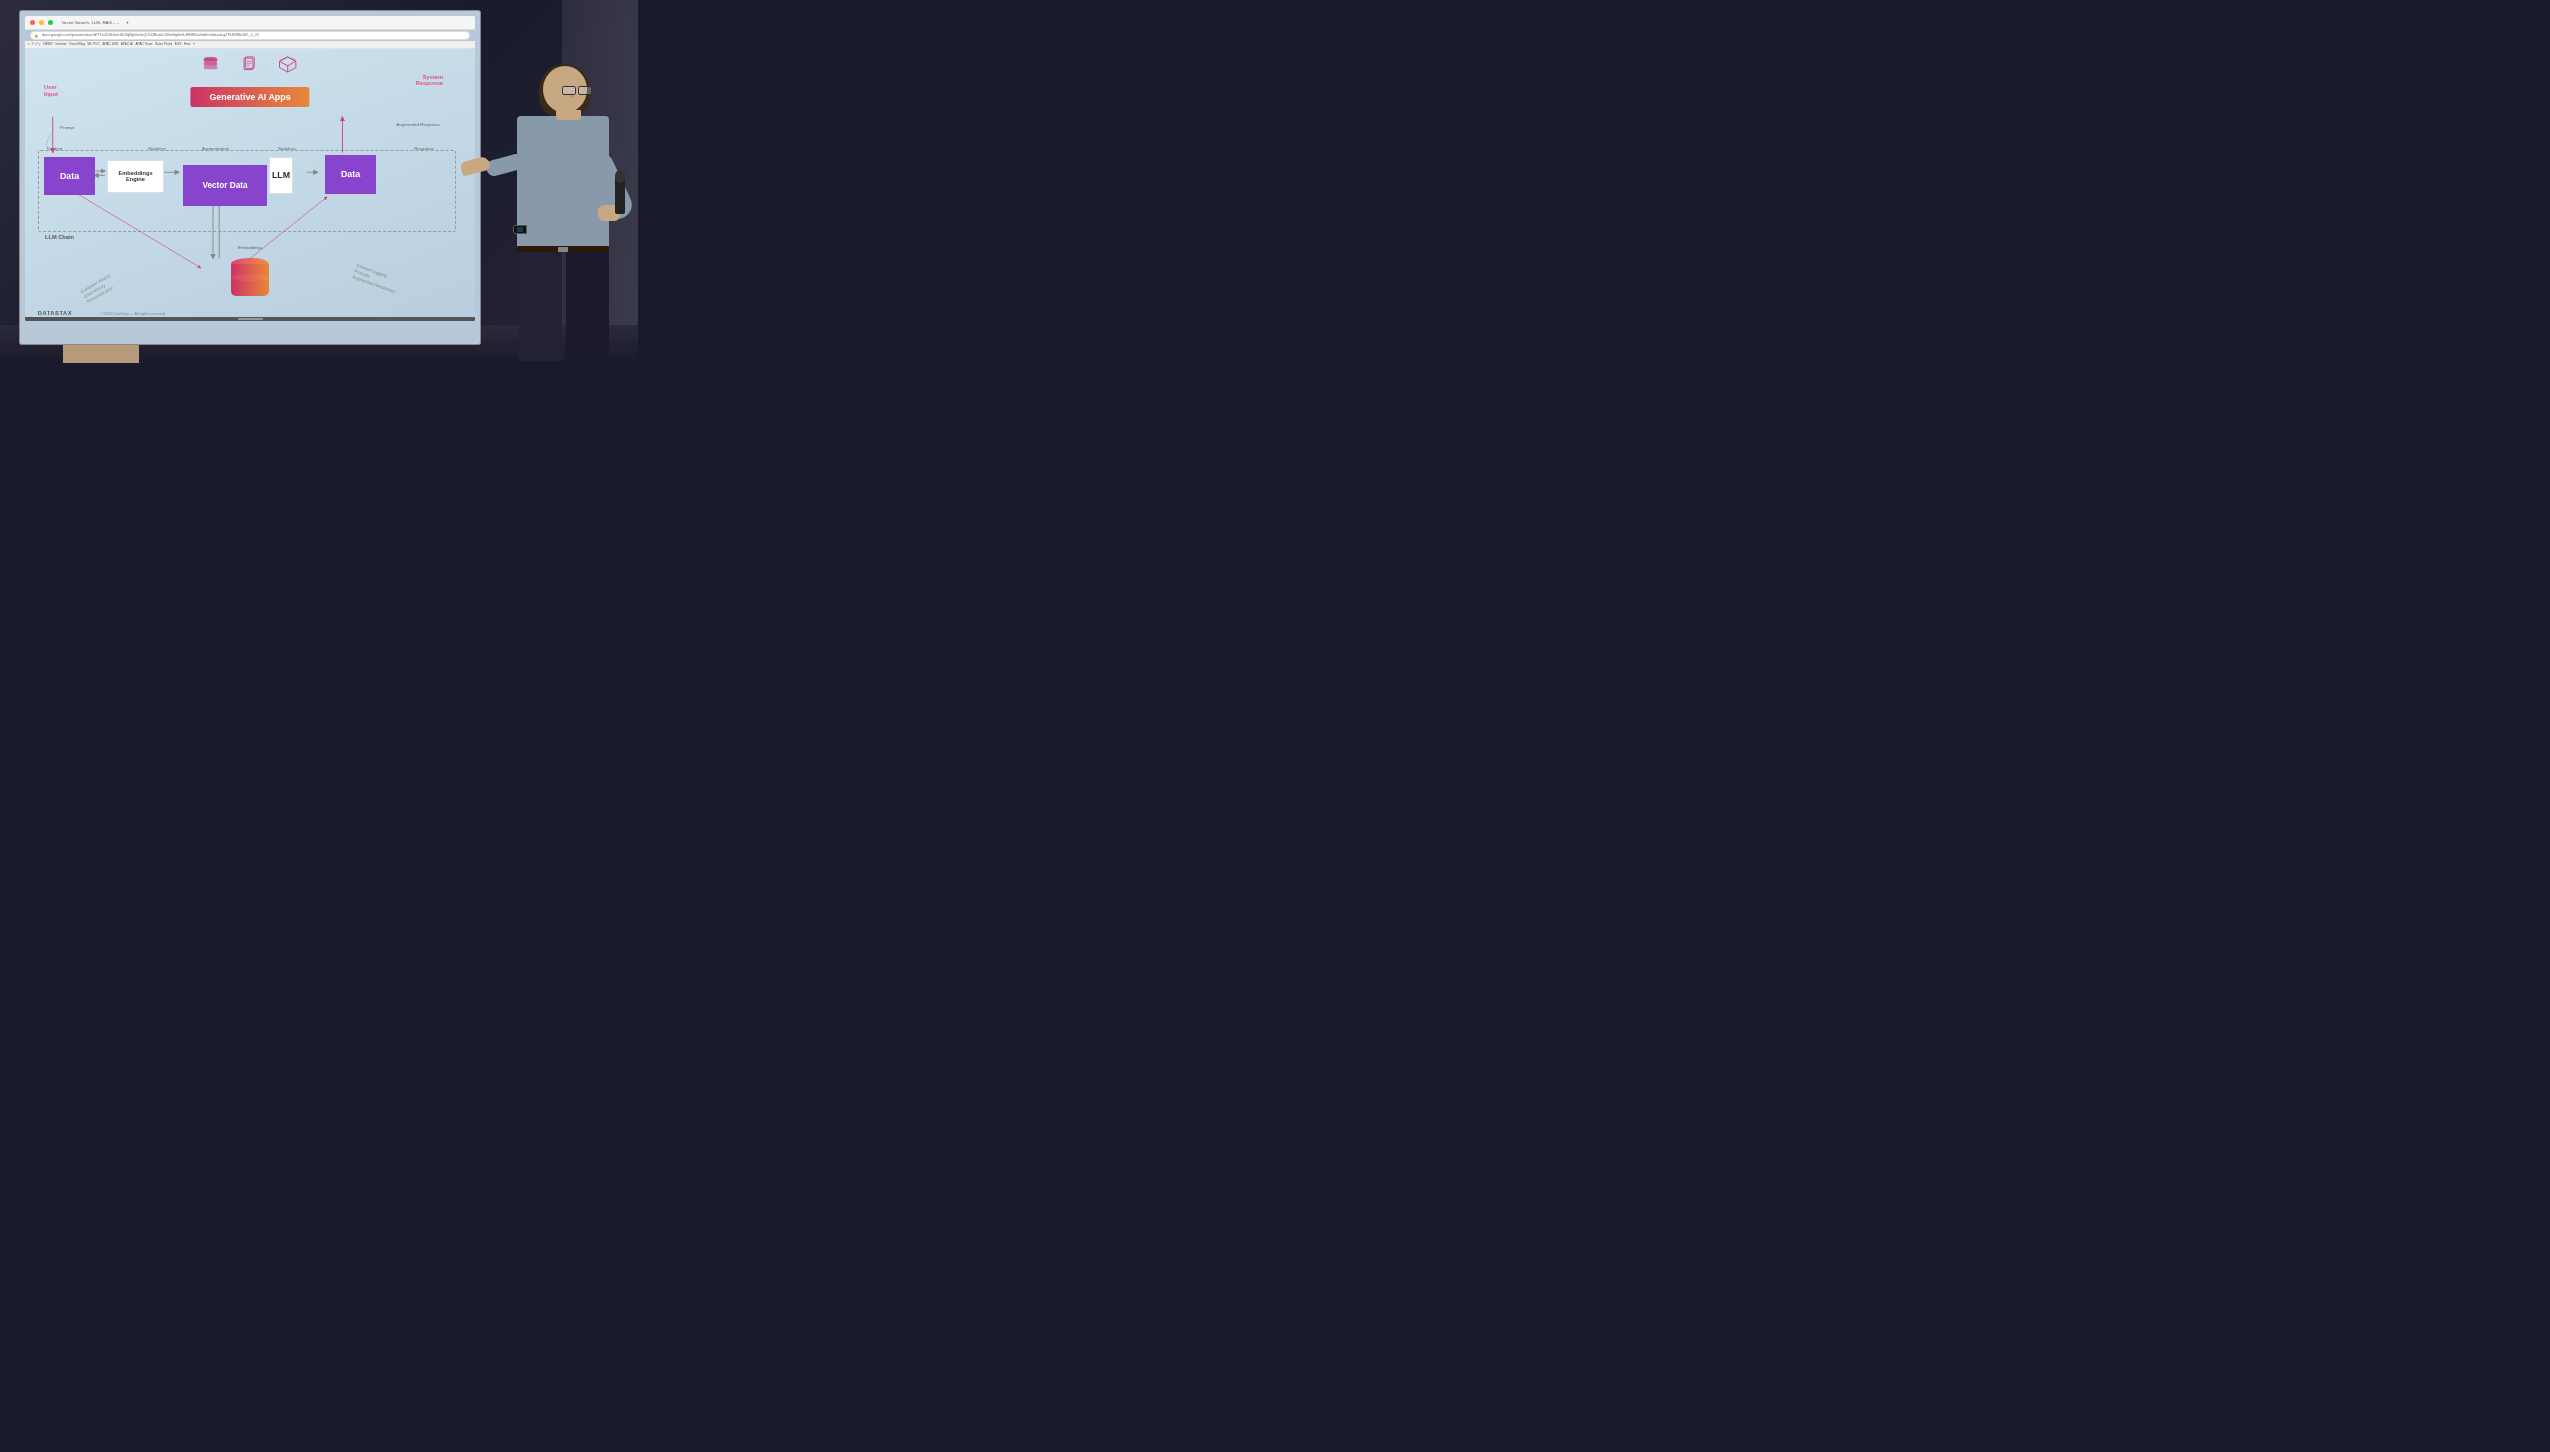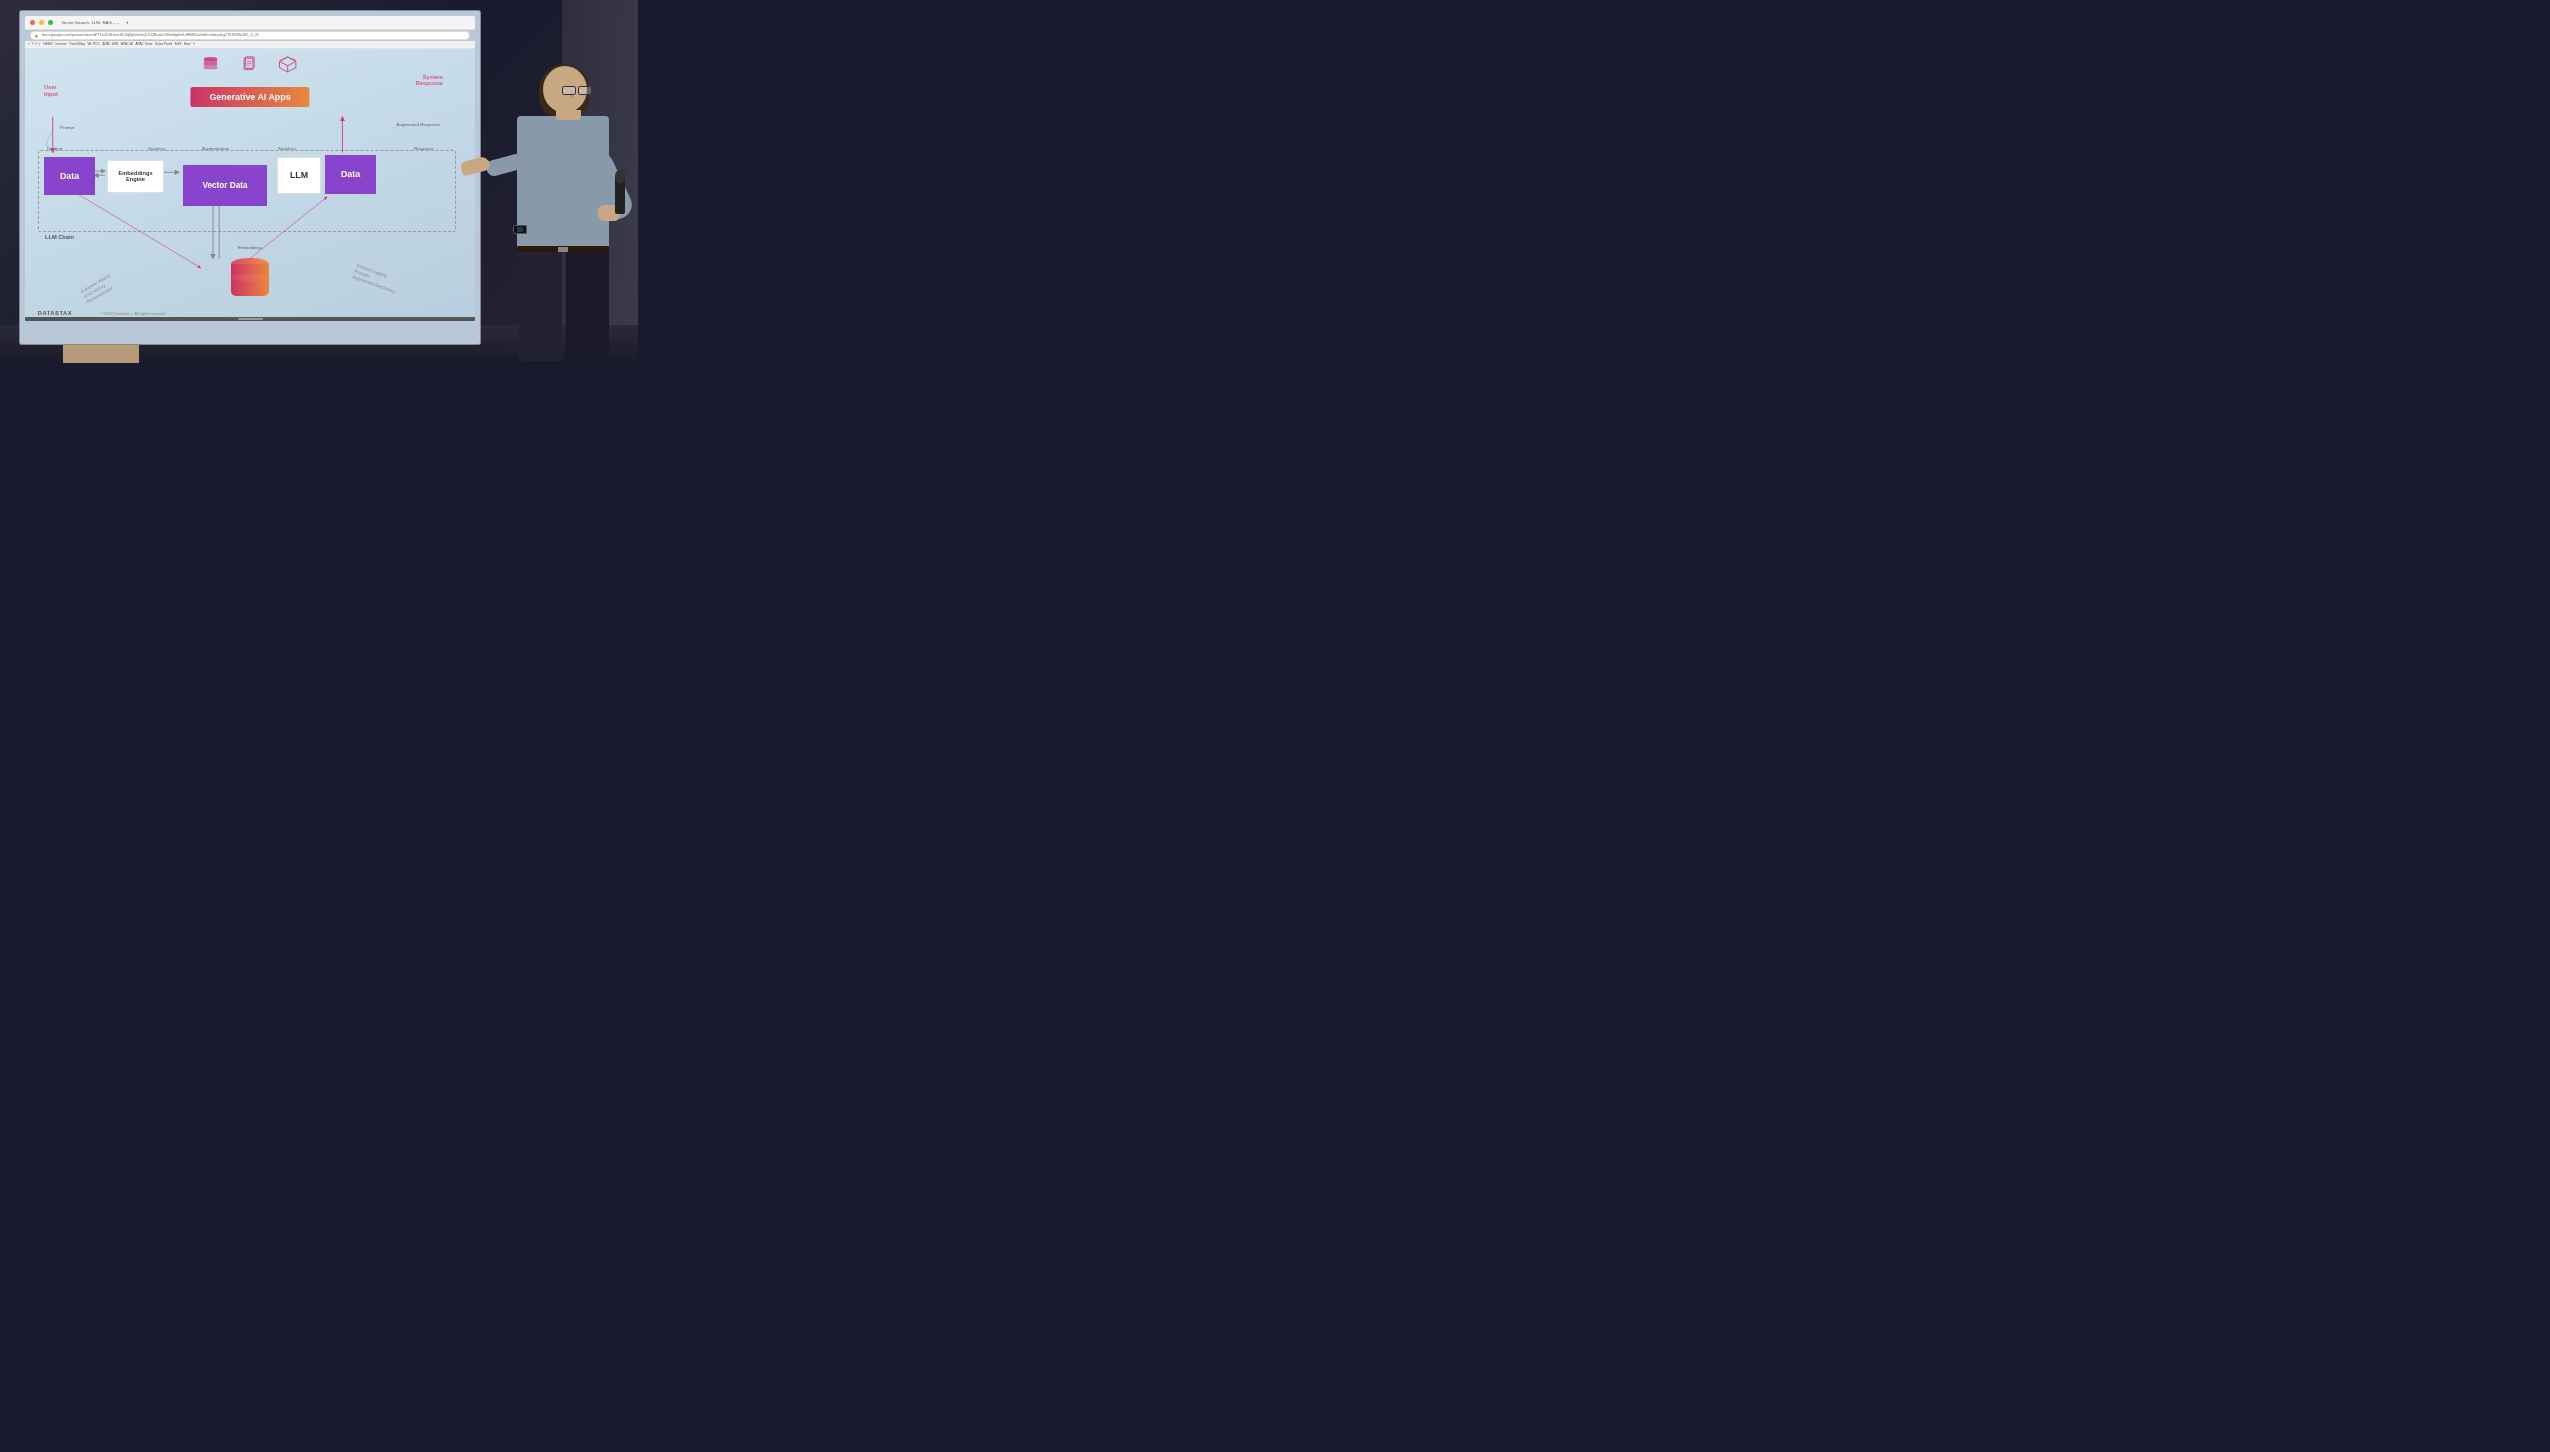--- a/index.html
+++ b/index.html
@@ -273,22 +273,22 @@
       height: 41px;
       background: #8844cc;
       color: white;
       font-size: 8.9px;
       text-align: left;
       flex-direction: column;
     }
 
     .box-llm {
       top: 108px;
-      left: 252px;
-      width: 44px;
+      left: 244px;
+      width: 24px;
       height: 37px;
       background: white;
       color: #333;
       font-size: 8.9px;
       border: 0.6px solid #ddd;
     }
 
     .box-data-right {
       top: 106px;
       left: 300px;

